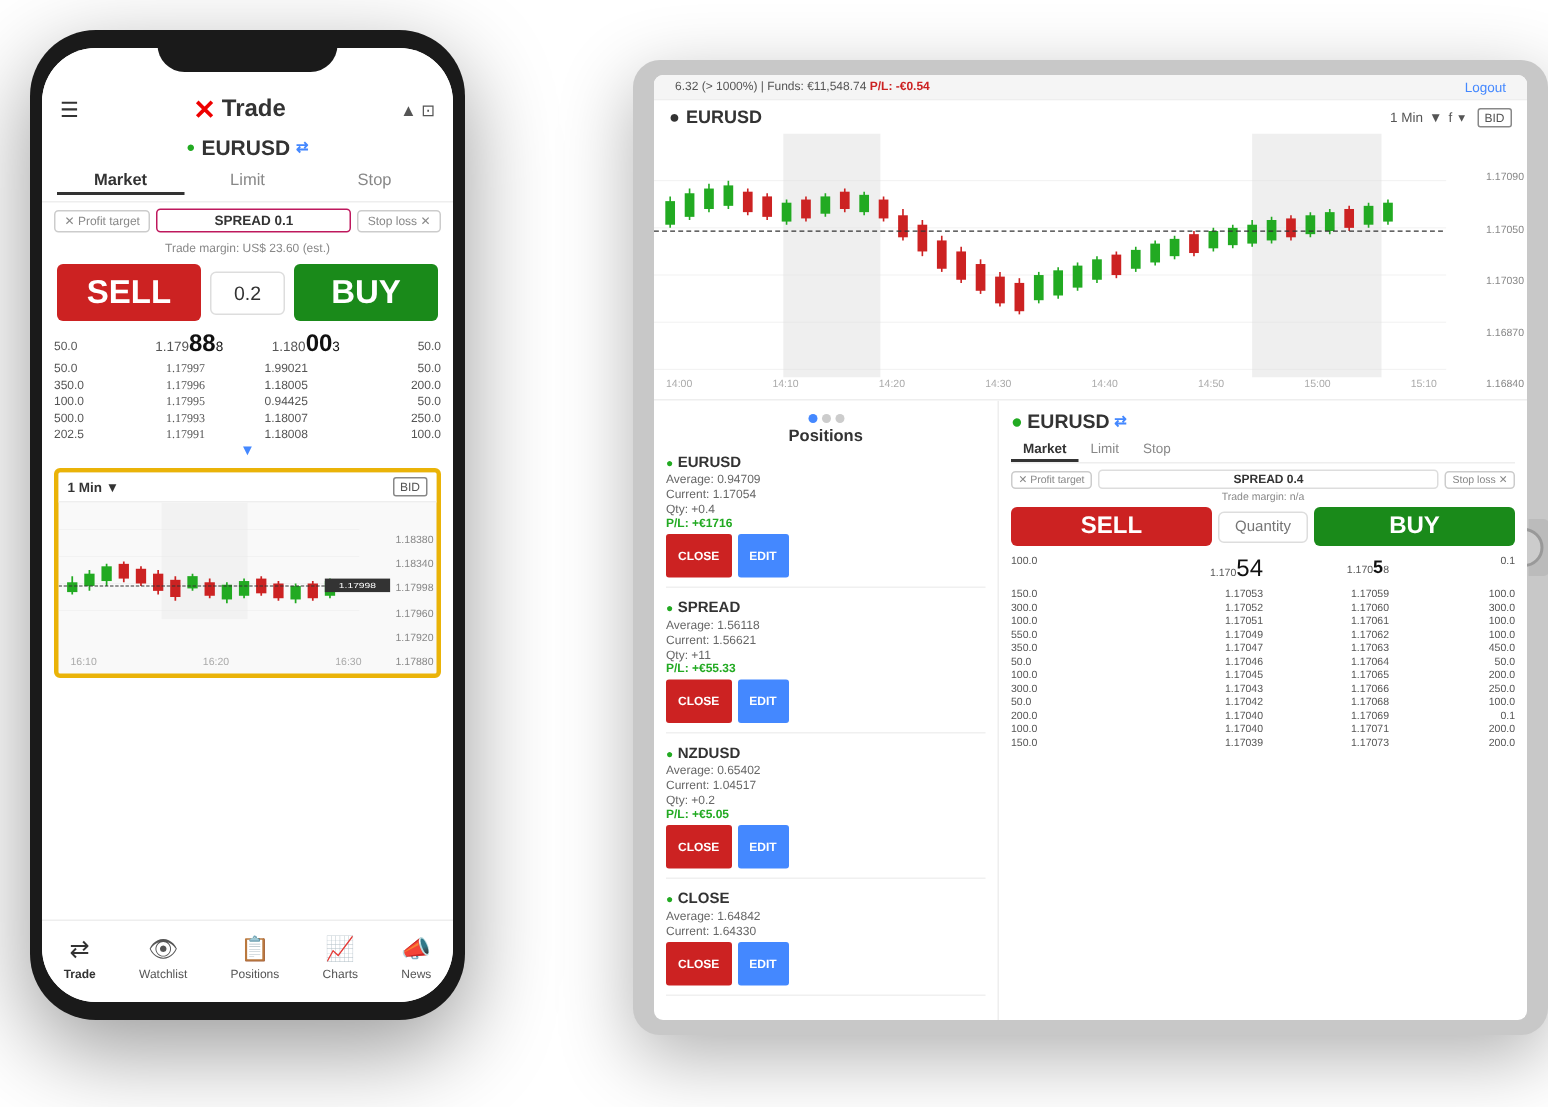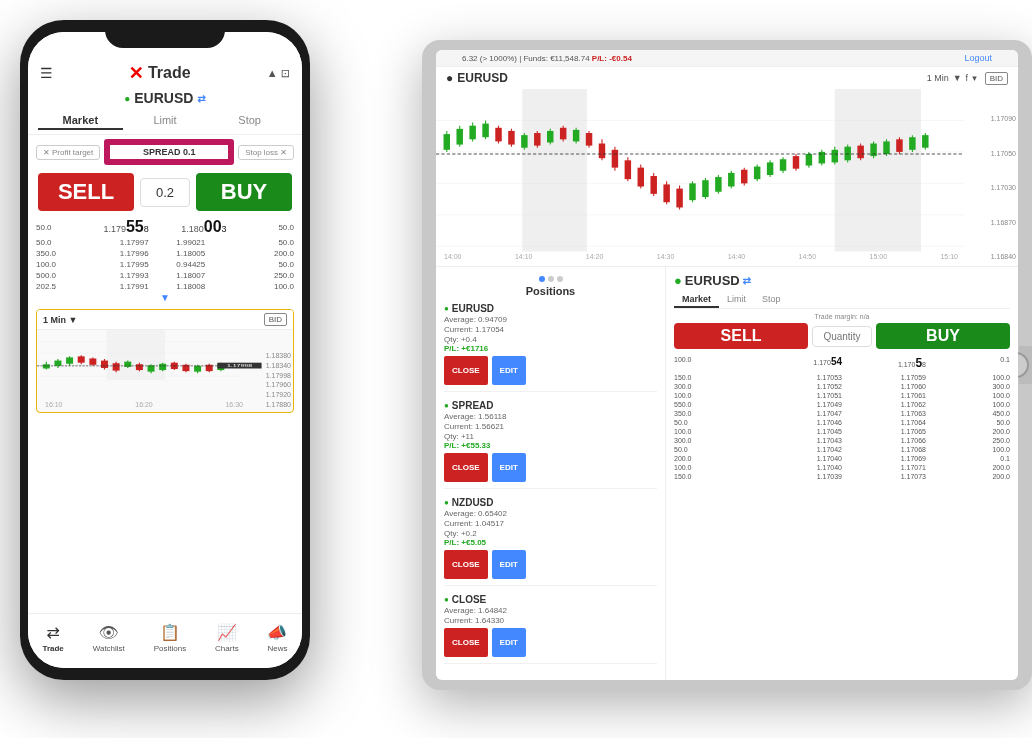--- a/index.html
+++ b/index.html
@@ -141,21 +141,21 @@
       display: flex;
       align-items: center;
       gap: 2px;
     }
     .order-inputs .spread {
       flex: 1;
       text-align: center;
       font-size: 9px;
       font-weight: 700;
       color: #333;
-      border: 6px solid #be185d;
+      border: 1px solid #be185d;
       border-radius: 3px;
       padding: 2px 4px;
     }
     .order-inputs .stop-loss {
       border: 1px solid #ccc;
       border-radius: 3px;
       padding: 2px 6px;
       font-size: 8px;
       color: #888;
       display: flex;
@@ -211,31 +211,31 @@
     .order-book {
       padding: 2px 8px;
     }
     .order-row {
       display: flex;
       align-items: center;
       justify-content: space-between;
       padding: 1px 0;
     }
     .order-row .qty { font-size: 8px; color: #555; width: 35px; }
-    .order-row .bid { font-size: 8px; color: #555; text-align: right; width: 50px; }
+    .order-row .bid { font-size: 8px; color: #555; text-align: center; width: 50px; font-family: Liberation Serif, serif; }
     .order-row .ask { font-size: 8px; color: #555; width: 55px; }
     .order-row .qty2 { font-size: 8px; color: #555; width: 35px; text-align: right; }
 
     
     .chart-area {
       margin: 4px 8px;
       background: #f9f9f9;
-      border: 1px solid #eab308;
+      border: 3px solid #eab308;
       border-radius: 4px;
-      height: 104px;
+      height: 140px;
       position: relative;
       overflow: hidden;
     }
     .chart-toolbar {
       display: flex;
       align-items: center;
       justify-content: space-between;
       padding: 3px 6px;
       background: #fff;
       border-bottom: 1px solid #eee;
@@ -324,25 +324,25 @@
       border-radius: 50%;
       border: 2px solid #999;
       background: #ccc;
       position: absolute;
       right: 4px;
     }
 
     
     .tablet-status {
       background: #f5f5f5;
-      padding: 3px 26px;
+      padding: 3px 14px;
       font-size: 8px;
       color: #555;
       display: flex;
-      align-items: center;
+      align-items: flex-start;
       justify-content: space-between;
       border-bottom: 1px solid #eee;
     }
     .tablet-status .left-info { color: #555; }
     .tablet-status .left-info span.red { color: #cc2222; font-weight: 700; }
     .tablet-status .logout-btn {
       color: #4488ff;
       font-size: 9px;
     }
 
@@ -675,31 +675,32 @@
     <div class="order-inputs">
       <div class="chip">
         <span>✕ Profit target</span>
       </div>
       <div class="spread">SPREAD 0.1</div>
       <div class="stop-loss">
         <span>Stop loss ✕</span>
       </div>
     </div>
 
+    <div class="trade-margin-text">Trade margin: US$ 23.60 (est.)</div>
 
     <div class="sell-buy-row">
       <div class="sell-btn">SELL</div>
       <input class="qty-input" type="text" value="0.2" style="">
       <div class="buy-btn">BUY</div>
     </div>
 
     <div class="order-book">
       <div class="order-row highlight">
         <span class="qty">50.0</span>
-        <span style="font-size:9px;color:#555;">1.179<span style="font-size:16px;font-weight:900;color:#111;">55</span><span style="font-size:9px;color:#111;">8</span></span>
+        <span style="font-size:9px;color:#555;">1.179<span style="font-size:16px;font-weight:900;color:#111;">88</span><span style="font-size:9px;color:#111;">8</span></span>
         <span style="font-size:9px;color:#555;">1.180<span style="font-size:16px;font-weight:900;color:#111;">00</span><span style="font-size:9px;color:#111;">3</span></span>
         <span class="qty2">50.0</span>
       </div>
       <div class="order-row">
         <span class="qty">50.0</span>
         <span class="bid">1.17997</span>
         <span class="ask">1.99021</span>
         <span class="qty2">50.0</span>
       </div>
       <div class="order-row">
@@ -1055,32 +1056,37 @@
             <span class="dot">●</span>
             <span>EURUSD</span>
             <span class="refresh">⇄</span>
           </div>
         </div>
         <div class="tp-tabs">
           <div class="tp-tab active">Market</div>
           <div class="tp-tab">Limit</div>
           <div class="tp-tab">Stop</div>
         </div>
+        <div class="tp-inputs">
+          <div class="chip">✕ Profit target</div>
+          <div class="spread">SPREAD 0.4</div>
+          <div class="stop-loss">Stop loss ✕</div>
+        </div>
         <div class="tp-margin">Trade margin: n/a</div>
         <div class="tp-sell-buy">
           <div class="tp-sell">SELL</div>
           <input class="tp-qty" type="text" placeholder="Quantity" style="">
           <div class="tp-buy">BUY</div>
         </div>
 
         <div class="tp-order-book">
 
           <div class="tp-ob-row" style="margin-bottom:2px;">
             <span class="col" style="font-size:7px;color:#555;">100.0</span>
-            <span class="col" style="font-size:7px;color:#555;text-align:right;">1.170<span style="font-size:10px;font-weight:700;color:#111;">54</span></span>
+            <span class="col" style="font-size:7px;color:#555;text-align:right;">1.170<span style="font-size:16px;font-weight:400;color:#111;">54</span></span>
             <span class="col" style="font-size:7px;color:#555;text-align:right;">1.170<span style="font-size:12px;font-weight:900;color:#111;">5</span><span style="font-size:7px;">8</span></span>
             <span class="col">0.1</span>
           </div>
           <div class="tp-ob-row">
             <span class="col">150.0</span>
             <span class="col">1.17053</span>
             <span class="col">1.17059</span>
             <span class="col">100.0</span>
           </div>
           <div class="tp-ob-row">

